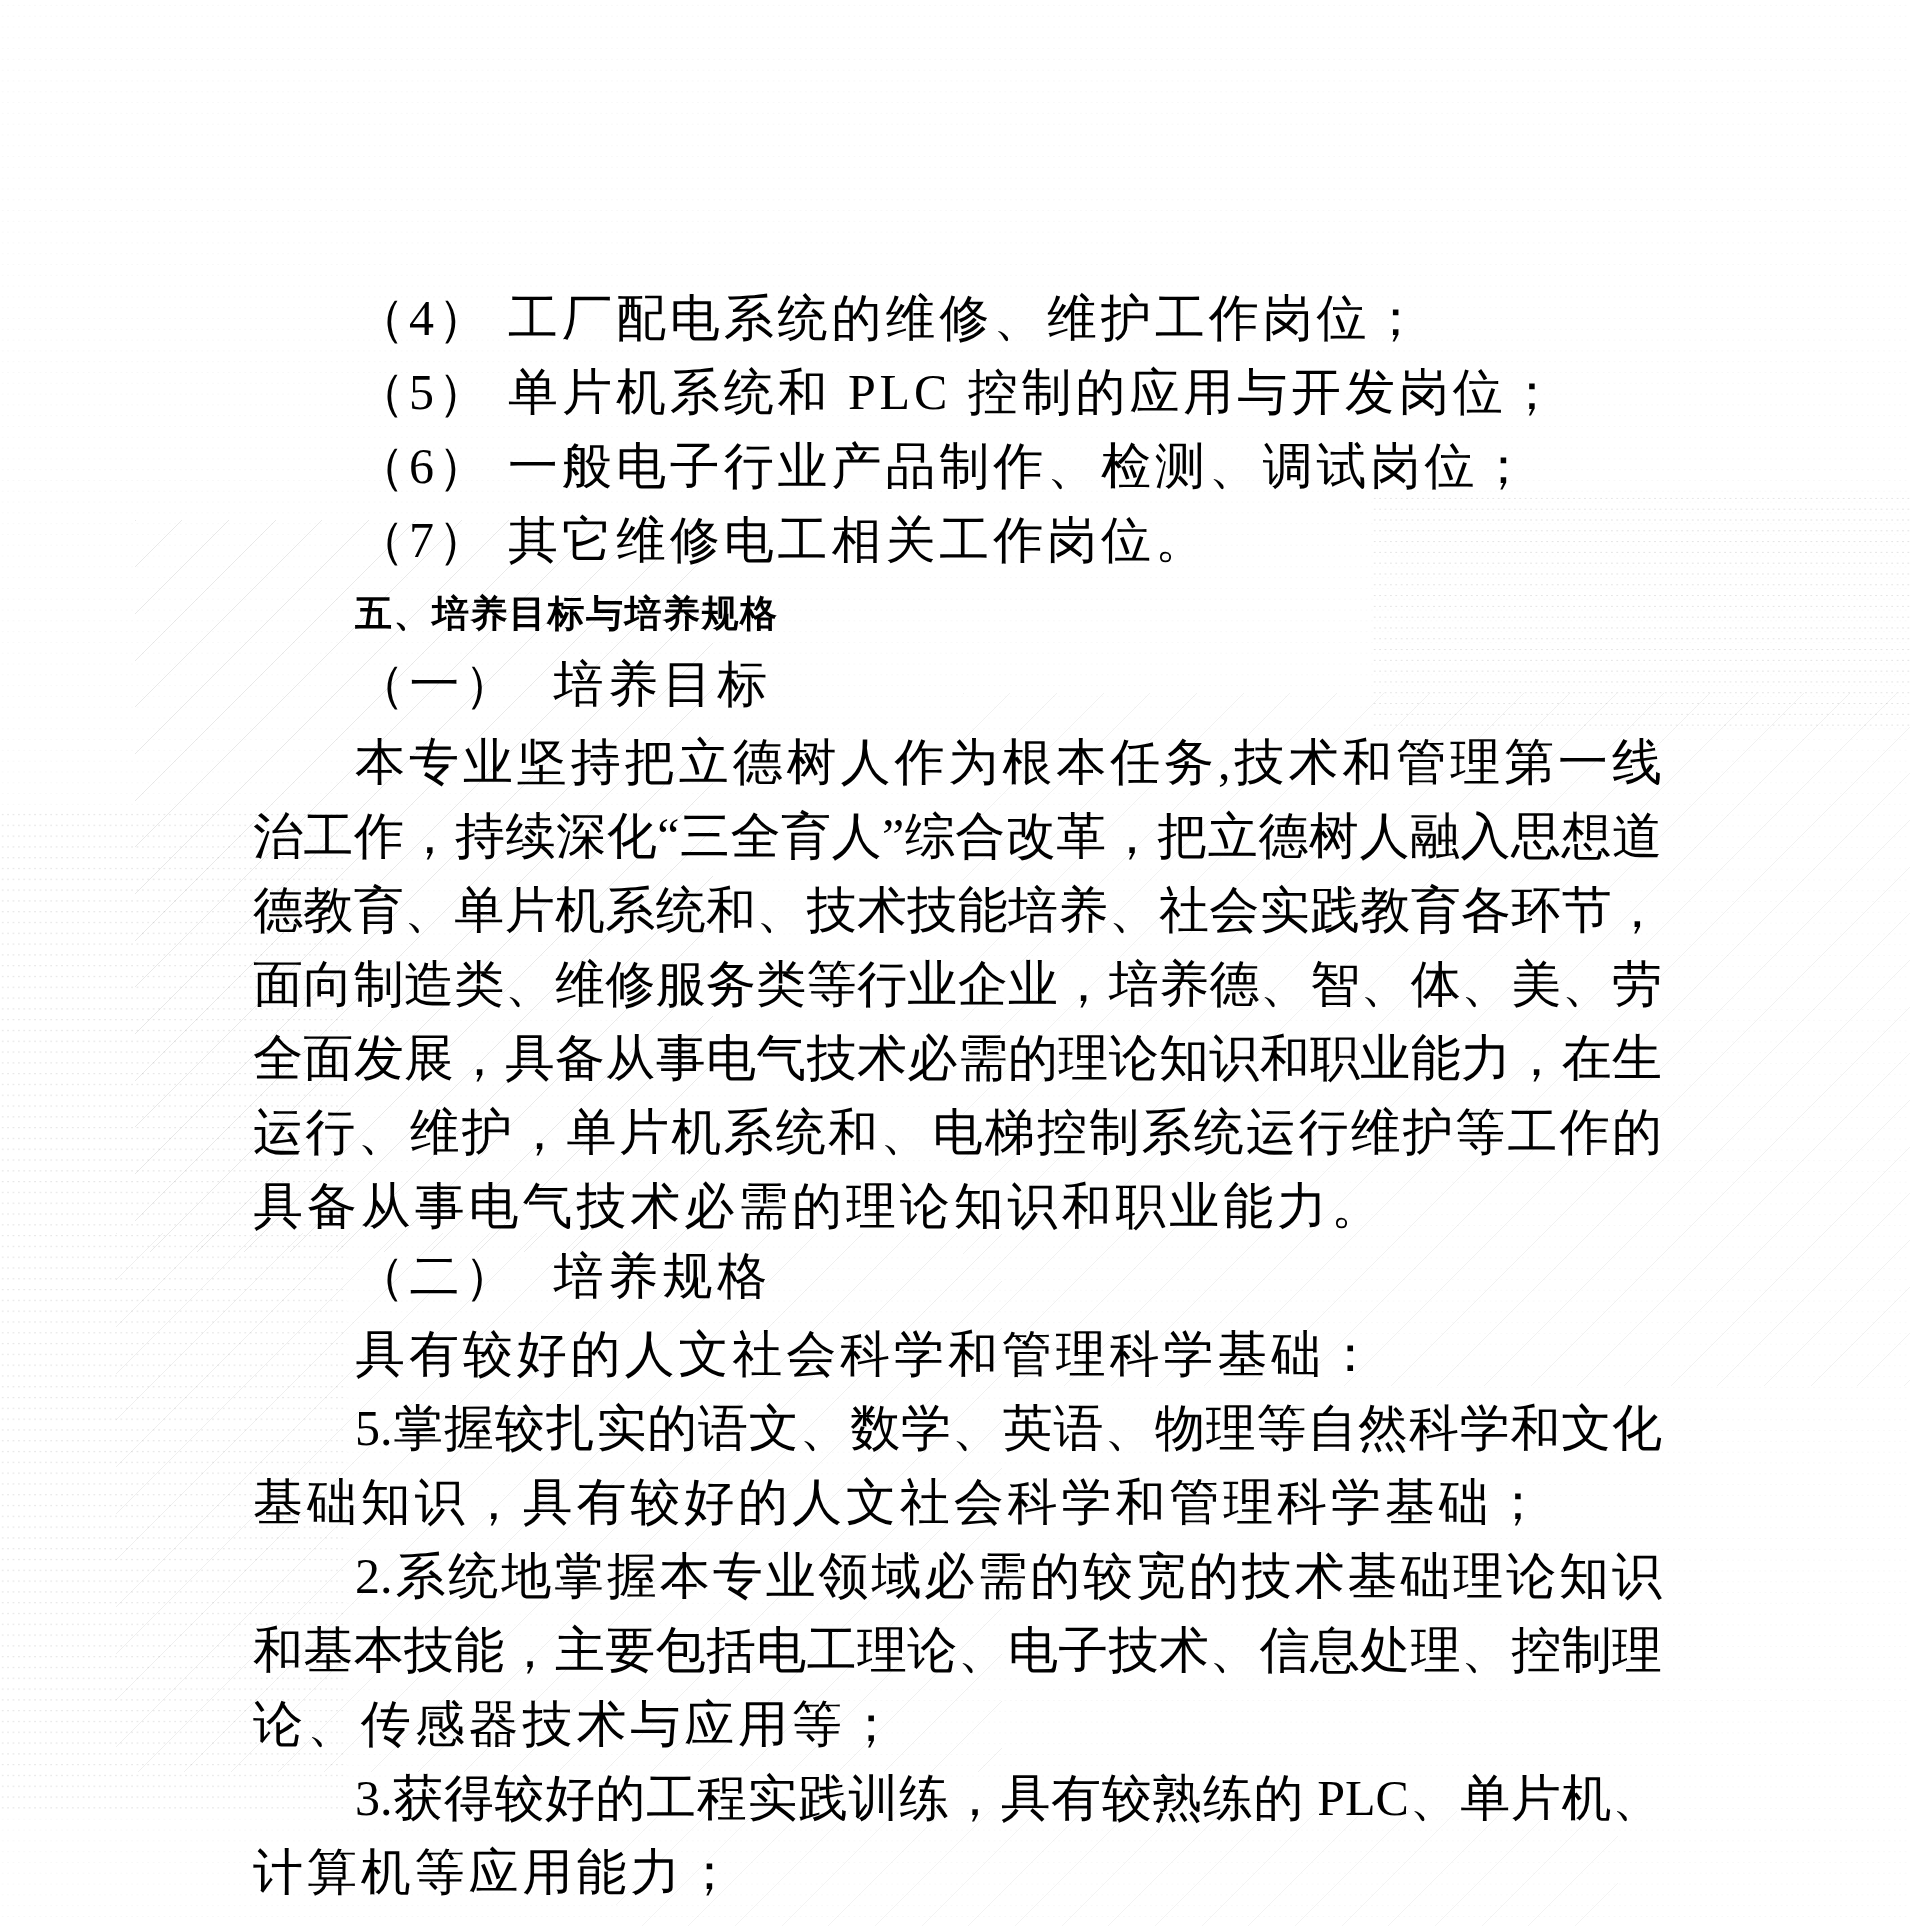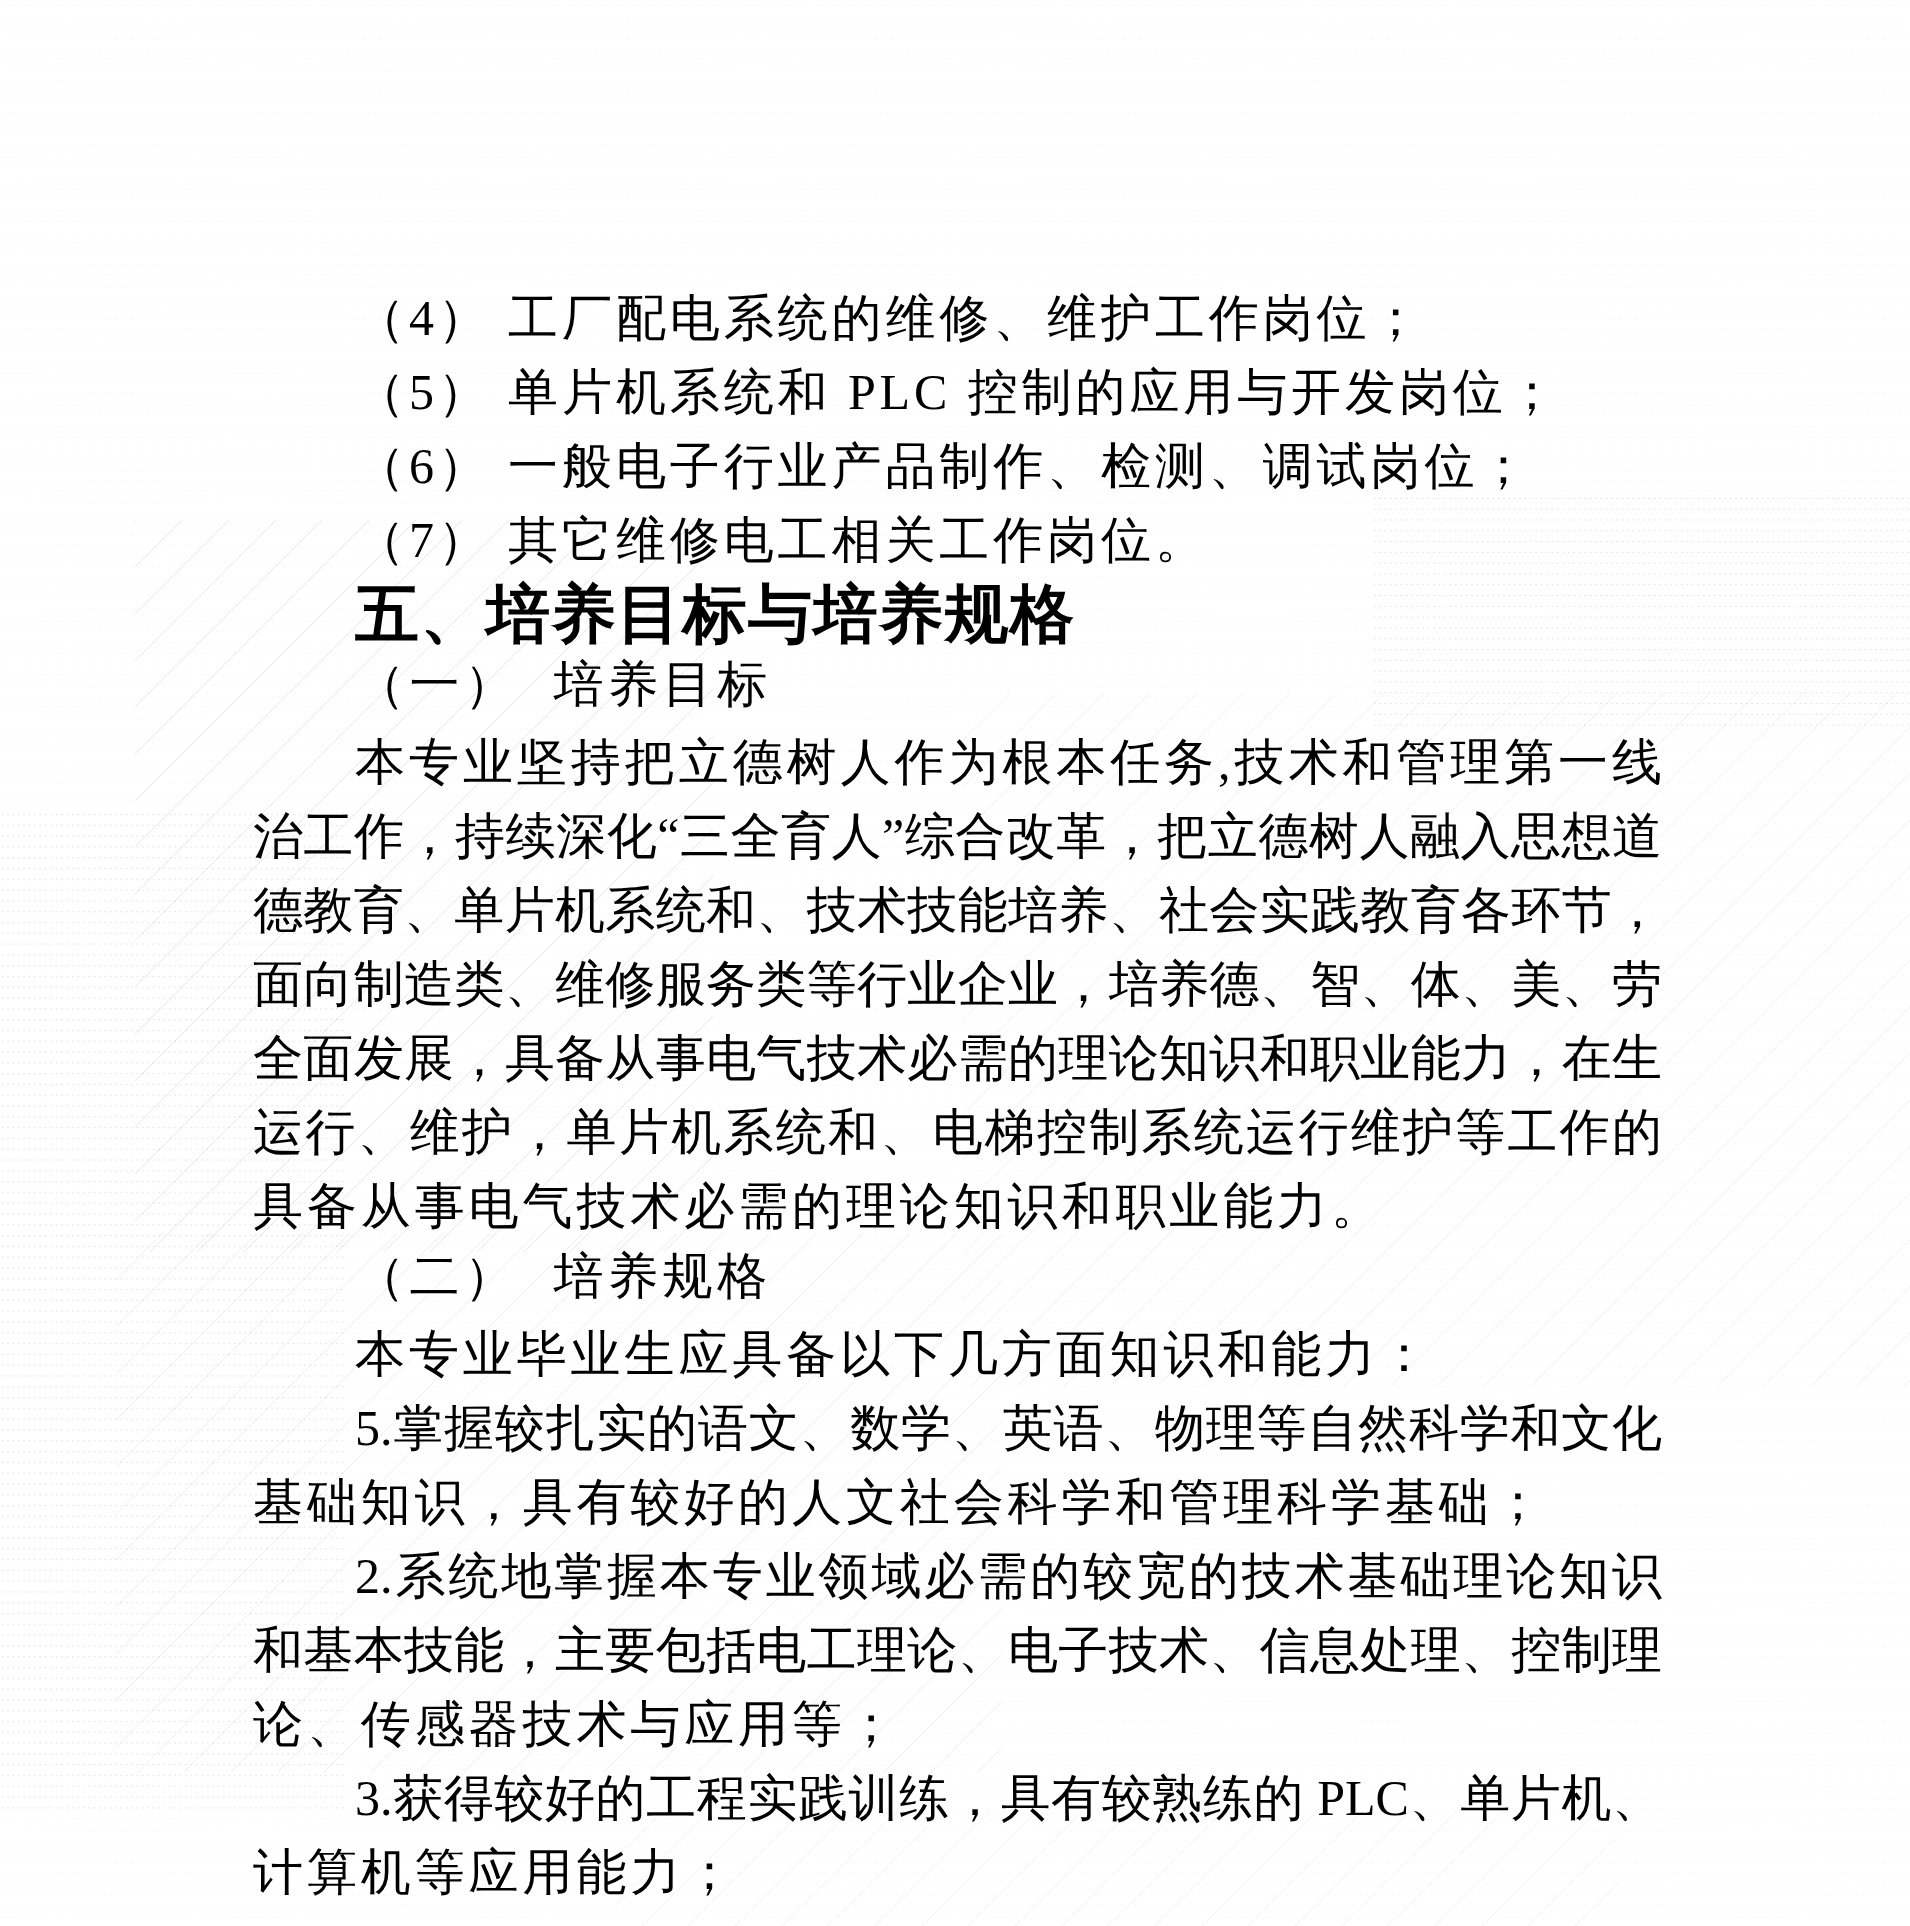--- a/index.html
+++ b/index.html
@@ -57,21 +57,21 @@
   .line.fill {
     white-space: normal;
     letter-spacing: 0;
     text-align: justify;
     text-align-last: justify;
     text-justify: inter-character;
   }
   .line.heading {
     font-family: "Liberation Sans", sans-serif;
     font-weight: bold;
-    font-size: 64px;
+    font-size: 37px;
     letter-spacing: 1.5px;
   }
   .line.subheading {
     letter-spacing: 4.6px;
     font-family: Liberation Mono, monospace;
   }
 </style>
 </head>
 <body>
 
@@ -96,21 +96,21 @@
       <div class="line indent heading">五、培养目标与培养规格</div>
       <div class="line indent subheading">（一） 培养目标</div>
       <div class="line indent fill">本专业坚持把立德树人作为根本任务,技术和管理第一线</div>
       <div class="line fill">治工作，持续深化“三全育人”综合改革，把立德树人融入思想道</div>
       <div class="line fill">德教育、单片机系统和、技术技能培养、社会实践教育各环节，</div>
       <div class="line fill">面向制造类、维修服务类等行业企业，培养德、智、体、美、劳</div>
       <div class="line fill">全面发展，具备从事电气技术必需的理论知识和职业能力，在生</div>
       <div class="line fill">运行、维护，单片机系统和、电梯控制系统运行维护等工作的</div>
       <div class="line">具备从事电气技术必需的理论知识和职业能力。</div>
       <div class="line indent subheading">（二） 培养规格</div>
-      <div class="line indent">本专业毕业生应具备以下几方面知识和能力：</div>
+      <div class="line indent">具有较好的人文社会科学和管理科学基础：</div>
       <div class="line indent fill">5.掌握较扎实的语文、数学、英语、物理等自然科学和文化</div>
       <div class="line">基础知识，具有较好的人文社会科学和管理科学基础；</div>
       <div class="line indent fill">2.系统地掌握本专业领域必需的较宽的技术基础理论知识</div>
       <div class="line fill">和基本技能，主要包括电工理论、电子技术、信息处理、控制理</div>
       <div class="line">论、传感器技术与应用等；</div>
       <div class="line indent fill">3.获得较好的工程实践训练，具有较熟练的 PLC、单片机、</div>
       <div class="line">计算机等应用能力；</div>
     </div>
 
 </div>

